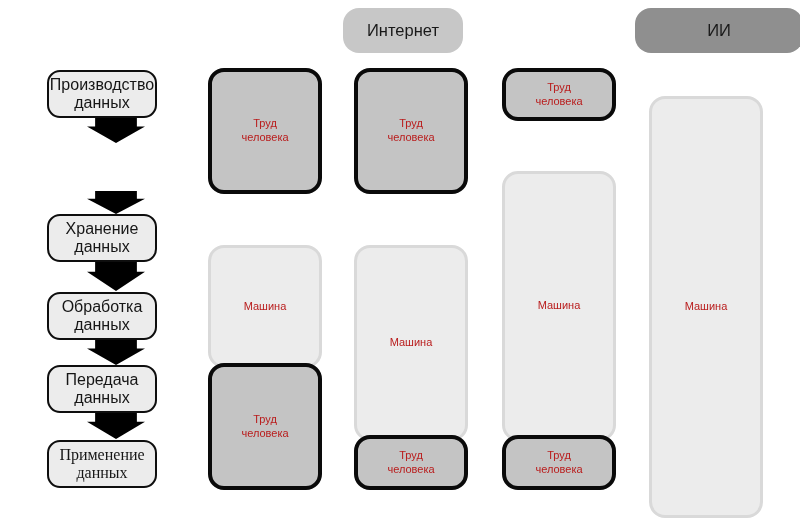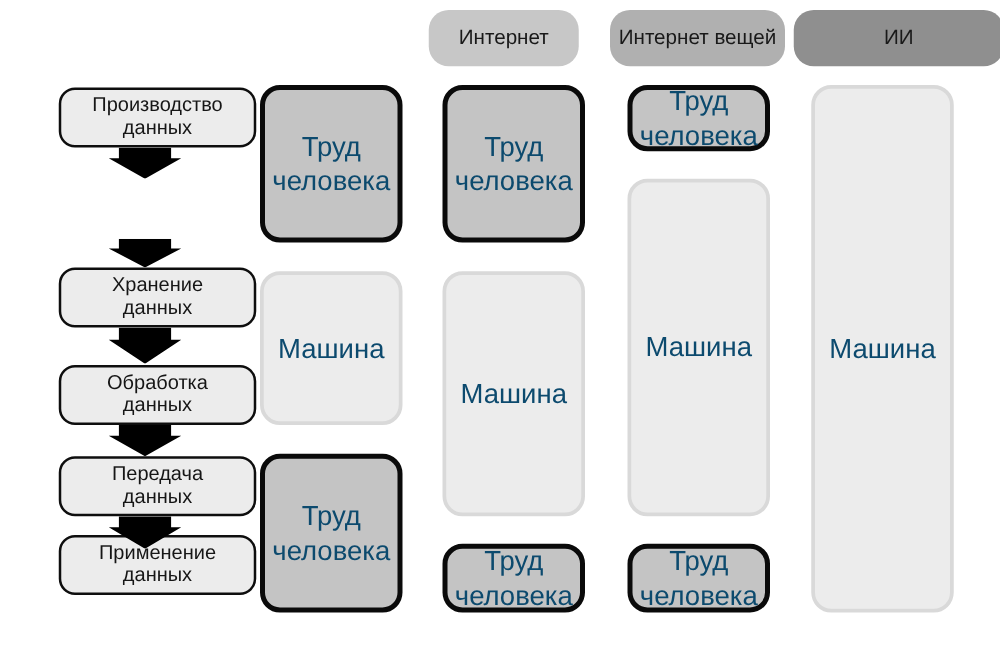--- a/index.html
+++ b/index.html
@@ -6,59 +6,58 @@
   .canvas{
     position:relative;width:800px;height:518px;background:#ffffff;
     font-family:"Liberation Sans", sans-serif;color:#161616;overflow:hidden;
   }
   .pill{
     position:absolute;top:8px;height:45px;border-radius:16px;
     display:flex;align-items:center;justify-content:center;
     font-size:16.5px;color:#191919;
   }
   .stage{
-    position:absolute;left:47px;width:158px;height:48px;
+    position:absolute;left:47px;width:110px;height:48px;
     background:#ececec;border:2.5px solid #0e0e0e;border-radius:13px;
     box-sizing:border-box;display:flex;align-items:center;justify-content:center;
     text-align:center;font-size:16px;line-height:1.15;white-space:pre-line;
   }
   .arrowbox{position:absolute;left:87px;width:58px;}
   .arrow{
     width:100%;height:100%;background:#000000;
     clip-path:polygon(14% 0, 86% 0, 86% 34%, 100% 34%, 50% 100%, 0 34%, 14% 34%);
   }
   .blk{
     position:absolute;box-sizing:border-box;border-radius:16px;
     display:flex;align-items:center;justify-content:center;text-align:center;
-    font-size:22px;line-height:1.25;white-space:pre-line;color:#0c4a6e;
+    font-size:11px;line-height:1.25;white-space:pre-line;color:#b91c1c;
   }
   .human{background:#c4c4c4;border:4.5px solid #0a0a0a;}
-  .machine{background:#ececec;border:3px solid #d9d9d9;}
+  .machine{background:#ececec;border:3px solid #d9d9d9;margin-top:28px;}
   
   .c1{left:208px;width:114px;} .c2{left:354px;width:114px;}
   .c3{left:502px;width:114px;} .c4{left:649px;width:114px;}
 </style>
 </head>
 <body>
 
 <div class="canvas">
 
   <div class="pill" style="left: 343px; width: 120px; background-color: rgb(199, 199, 199);">Интернет</div>
-  <div class="pill" style="left: 488px; width: 140px; background-color: rgb(176, 176, 176);">Интернет вещей</div>
   <div class="pill" style="left: 635px; width: 168px; background-color: rgb(143, 143, 143);">ИИ</div>
 
   <div class="stage" style="top:70px;">Производство
 данных</div>
   <div class="stage" style="top:214px;">Хранение
 данных</div>
   <div class="stage" style="top:292px;">Обработка
 данных</div>
   <div class="stage" style="top:365px;">Передача
 данных</div>
-  <div class="stage" style="top:428px;">Применение
+  <div class="stage" style="top:440px;font-family:Liberation Serif, serif;">Применение
 данных</div>
 
   <div class="arrowbox" style="top:118px;height:25px;">
       <div class="arrow"></div>
     </div>
   <div class="arrowbox" style="top:191px;height:23px;">
       <div class="arrow"></div>
     </div>
   <div class="arrowbox" style="top:262px;height:29px;">
       <div class="arrow"></div>

